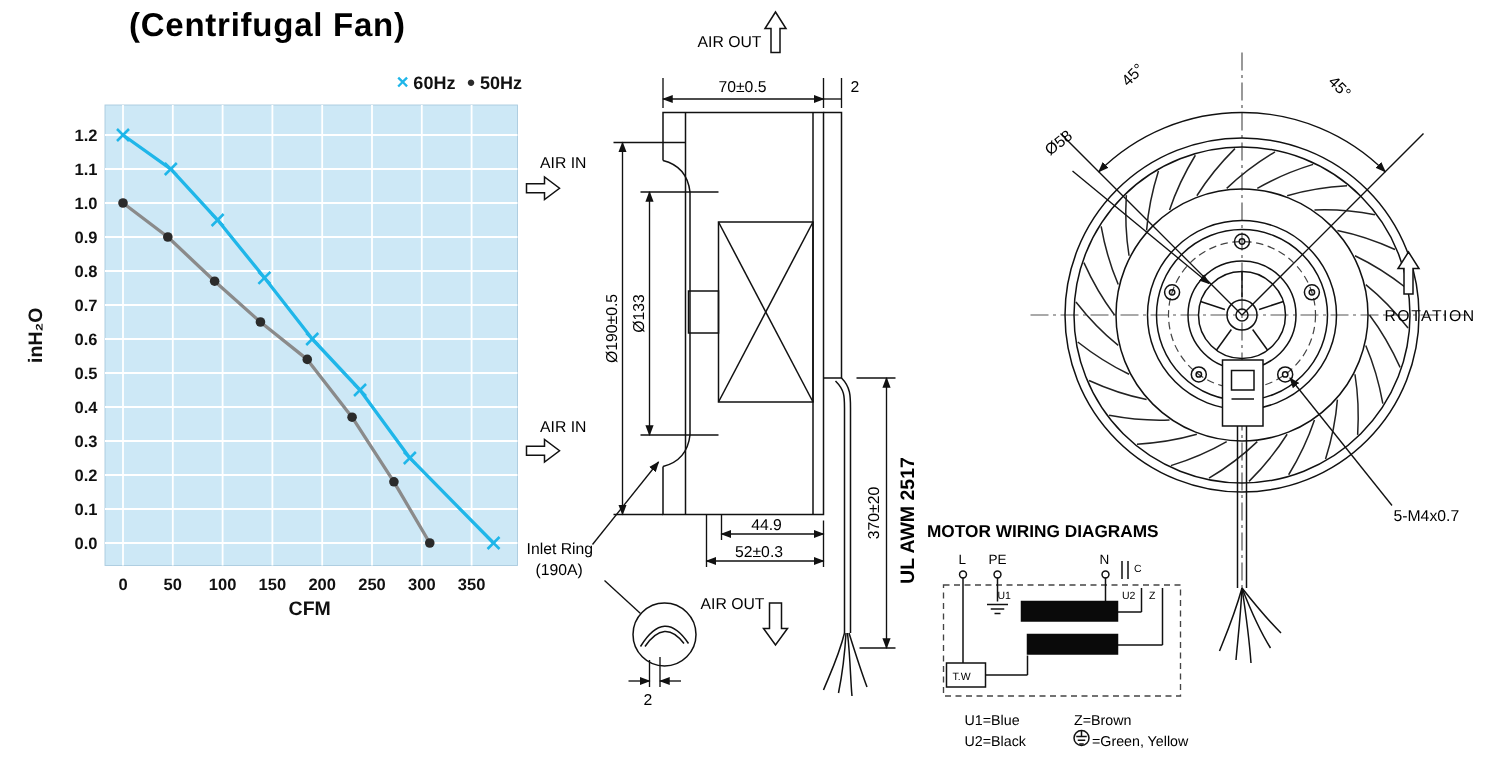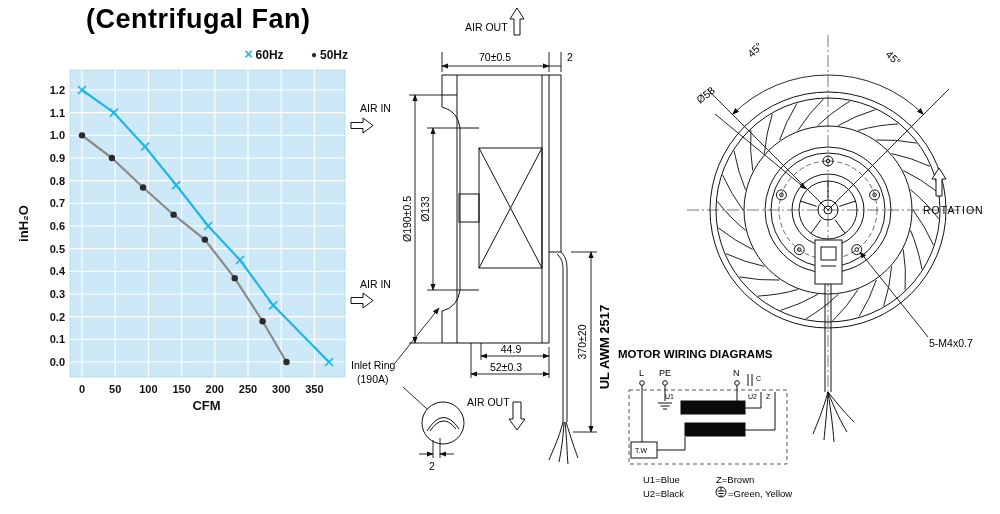--- a/index.html
+++ b/index.html
@@ -1,21 +1,21 @@
 <!DOCTYPE html>
 <html><head>
 <meta charset="utf-8">
 <style>
   *{margin:0;padding:0;box-sizing:border-box}
   html,body{width:1000px;height:514px}
   body{position:relative;background:#fff;font-family:"Liberation Sans",sans-serif;overflow:hidden;color:#000}
   .abs{position:absolute}
-  .page-title{position:absolute;left:86px;top:4px;font-size:27px;font-weight:bold;letter-spacing:.5px}
+  .page-title{position:absolute;left:86px;top:4px;font-size:22px;font-weight:bold;letter-spacing:.5px}
   .chart-legend{position:absolute;left:15px;top:46px;width:333px;text-align:right;font-size:12px;font-weight:bold;color:#111;white-space:nowrap}
-  .legend-item{margin-left:24px}
+  .legend-item{margin-left:4px}
   .legend-marker{font-weight:bold;margin-right:3px}
   .lm-x{font-size:14px}
   .lm-dot{font-size:10px;position:relative;top:-1px}
   svg{overflow:visible}
   #chart-svg .tick{font-size:11px;font-weight:bold;fill:#111;font-family:"Liberation Sans",sans-serif}
   #chart-svg .axis-label{font-size:13px;font-weight:bold;fill:#111;font-family:"Liberation Sans",sans-serif}
   svg .lbl{font-size:10.5px;fill:#000;font-family:"Liberation Sans",sans-serif}
   svg .mid{text-anchor:middle}
   svg .ul-spec{font-size:13px;font-weight:bold}
   .dim line,.dim path{stroke:#111;stroke-width:.9;fill:none}

